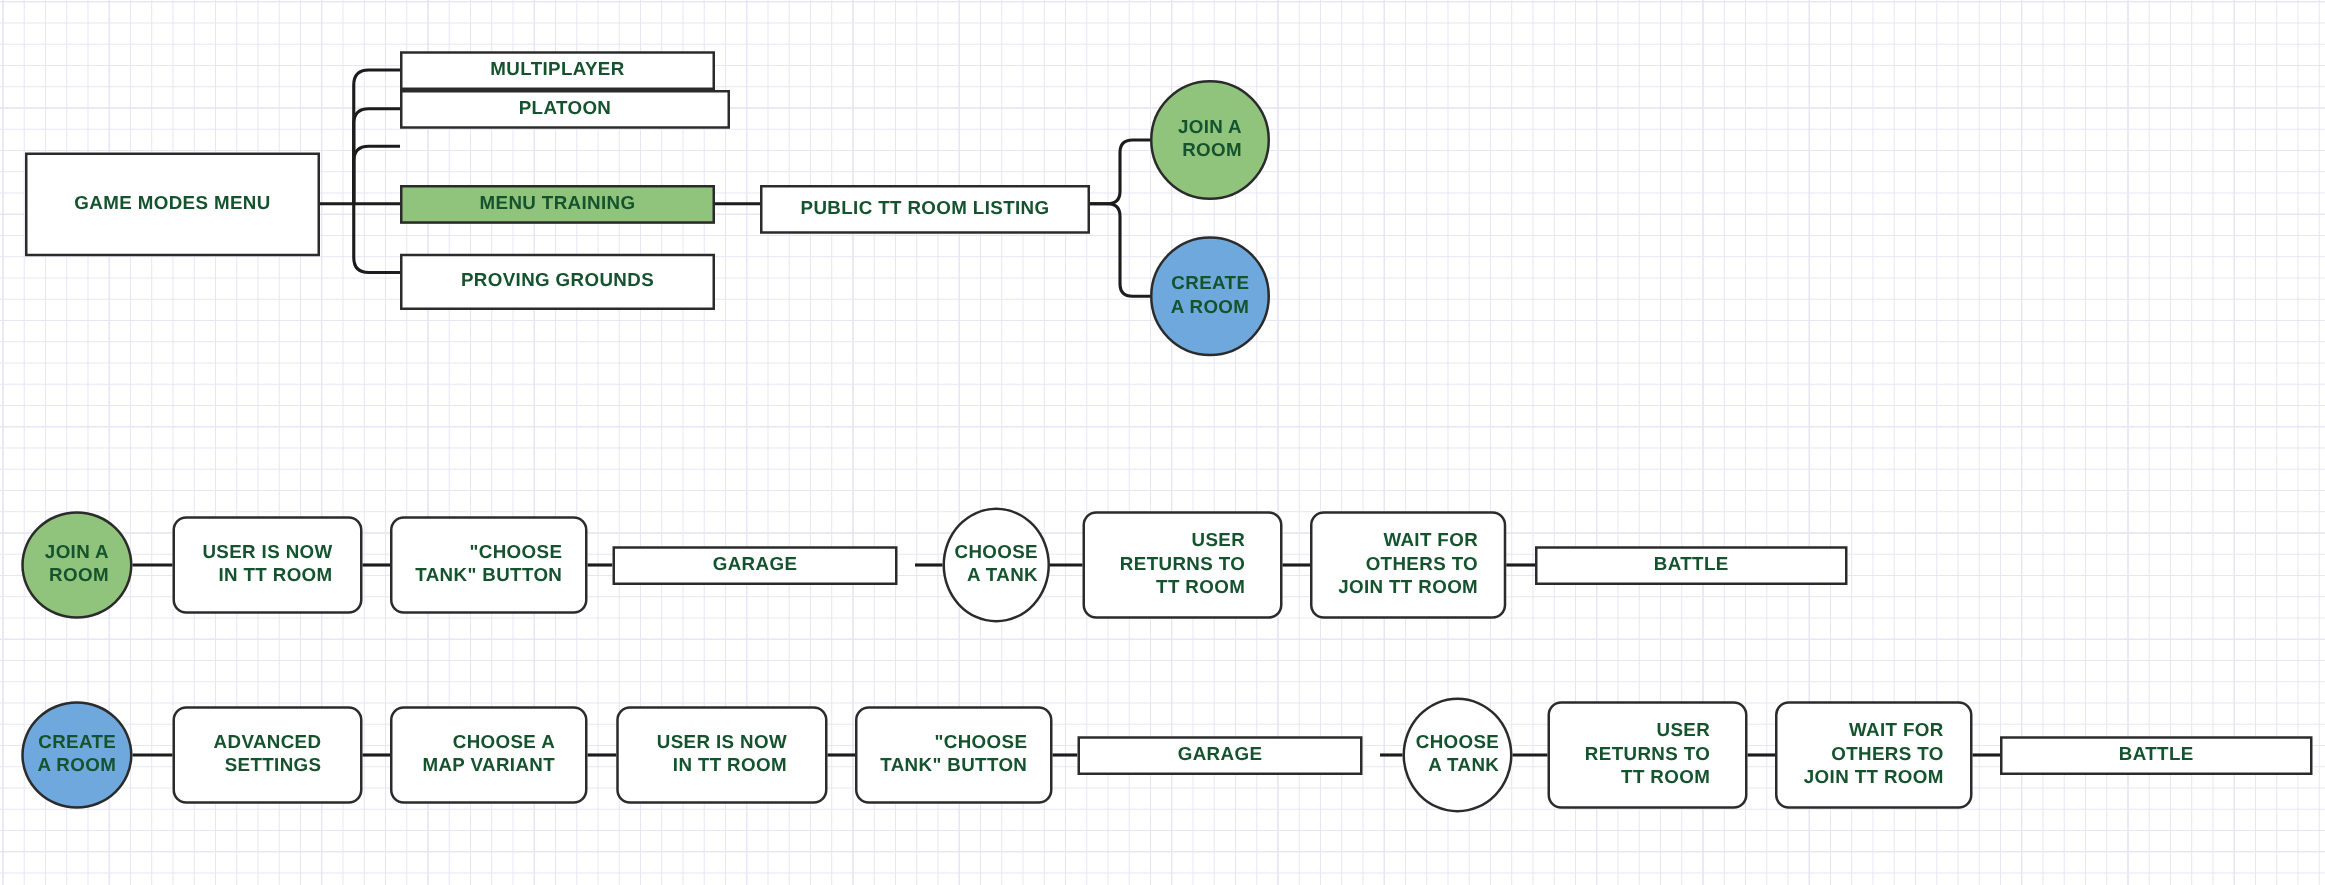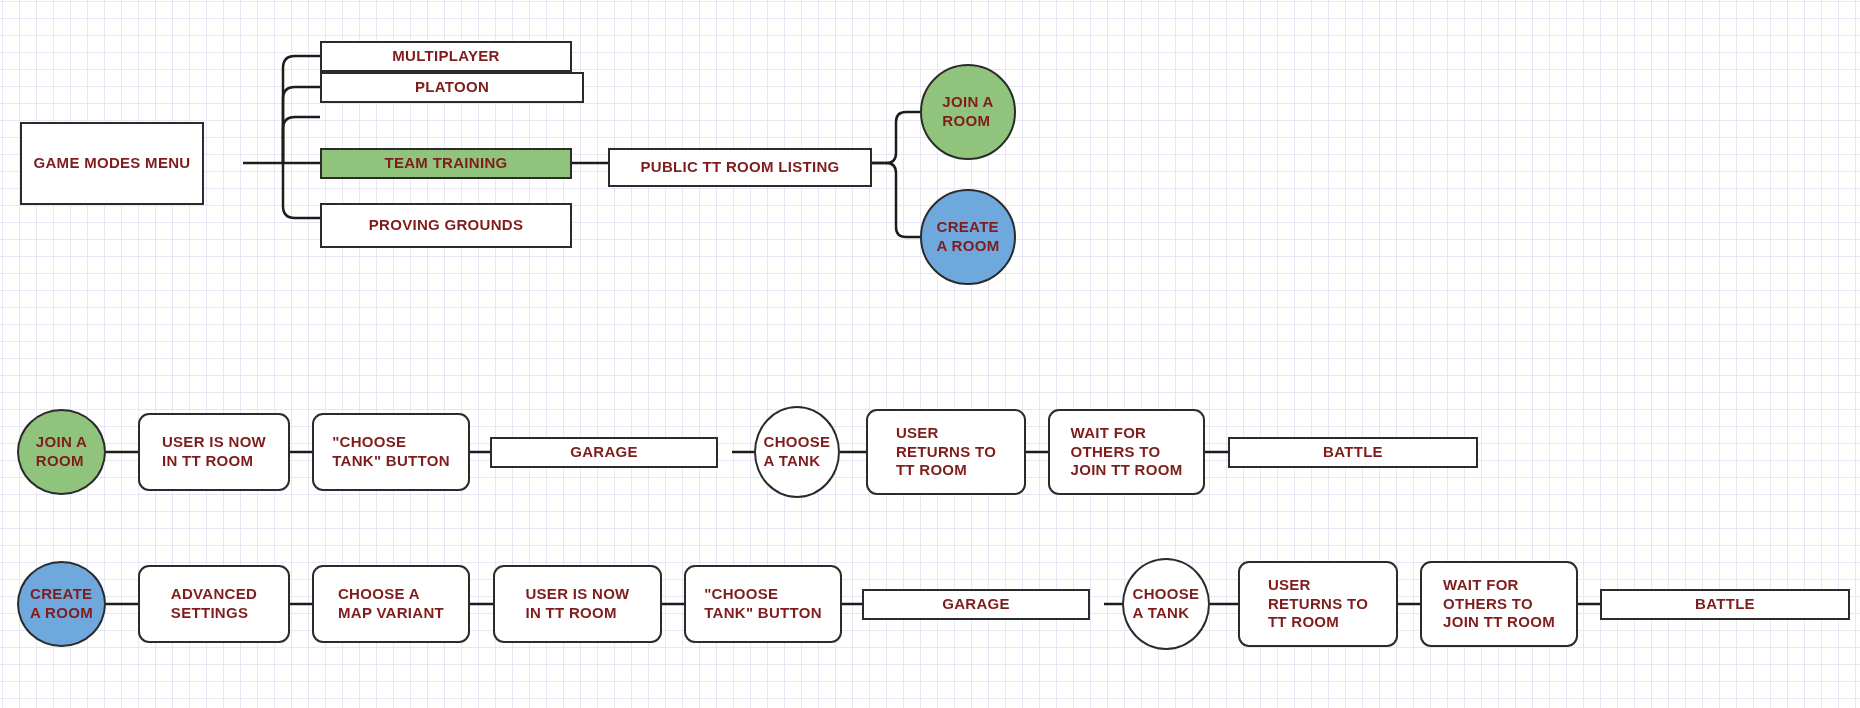--- a/index.html
+++ b/index.html
@@ -25,22 +25,22 @@
     background-position: 2px 1px, 2px 1px, 2px 1px, 2px 1px;
   }
   .node {
     position: absolute;
     box-sizing: border-box;
     border: 2.5px solid #2b2b2b;
     background: #ffffff;
     display: flex;
     align-items: center;
     justify-content: center;
-    text-align: left;
-    color: #7f1d1d;
+    text-align: right;
+    color: #14532d;
     font-weight: bold;
     font-size: 15px;
     letter-spacing: 0.3px;
     line-height: 1.25;
     z-index: 3;
   }
   .node.rect { border-radius: 0; }
   .node.rounded { border-radius: 11px; }
   .node.ellipse { border-radius: 50%; }
   .node.green { background: #90c47c; }
@@ -96,32 +96,32 @@
       <path class="edge-path" d="M 470 604 L 493 604"></path>
       <path class="edge-path" d="M 662 604 L 684 604"></path>
       <path class="edge-path" d="M 842 604 L 862 604"></path>
       <path class="edge-path" d="M 1104 604 L 1122 604"></path>
       <path class="edge-path" d="M 1210 604 L 1238 604"></path>
       <path class="edge-path" d="M 1398 604 L 1420 604"></path>
       <path class="edge-path" d="M 1578 604 L 1600 604"></path>
     </svg>
   </div>
 
-  <div class="node rect" style="left:20px;top:122px;width:184px;height:83px;">
+  <div class="node rect" style="left:20px;top:122px;width:236px;height:83px;">
     <span>GAME MODES MENU</span>
   </div>
 
   <div class="node rect" style="left:320px;top:41px;width:252px;height:31px;">
     <span>MULTIPLAYER</span>
   </div>
   <div class="node rect" style="left:320px;top:72px;width:264px;height:31px;">
     <span>PLATOON</span>
   </div>
   <div class="node rect green" style="left:320px;top:148px;width:252px;height:31px;">
-    <span>TEAM TRAINING</span>
+    <span>MENU TRAINING</span>
   </div>
   <div class="node rect" style="left:320px;top:203px;width:252px;height:45px;">
     <span>PROVING GROUNDS</span>
   </div>
 
   <div class="node rect" style="left:608px;top:148px;width:264px;height:39px;">
     <span>PUBLIC TT ROOM LISTING</span>
   </div>
 
   <div class="node ellipse green" style="left:920px;top:64px;width:96px;height:96px;">

